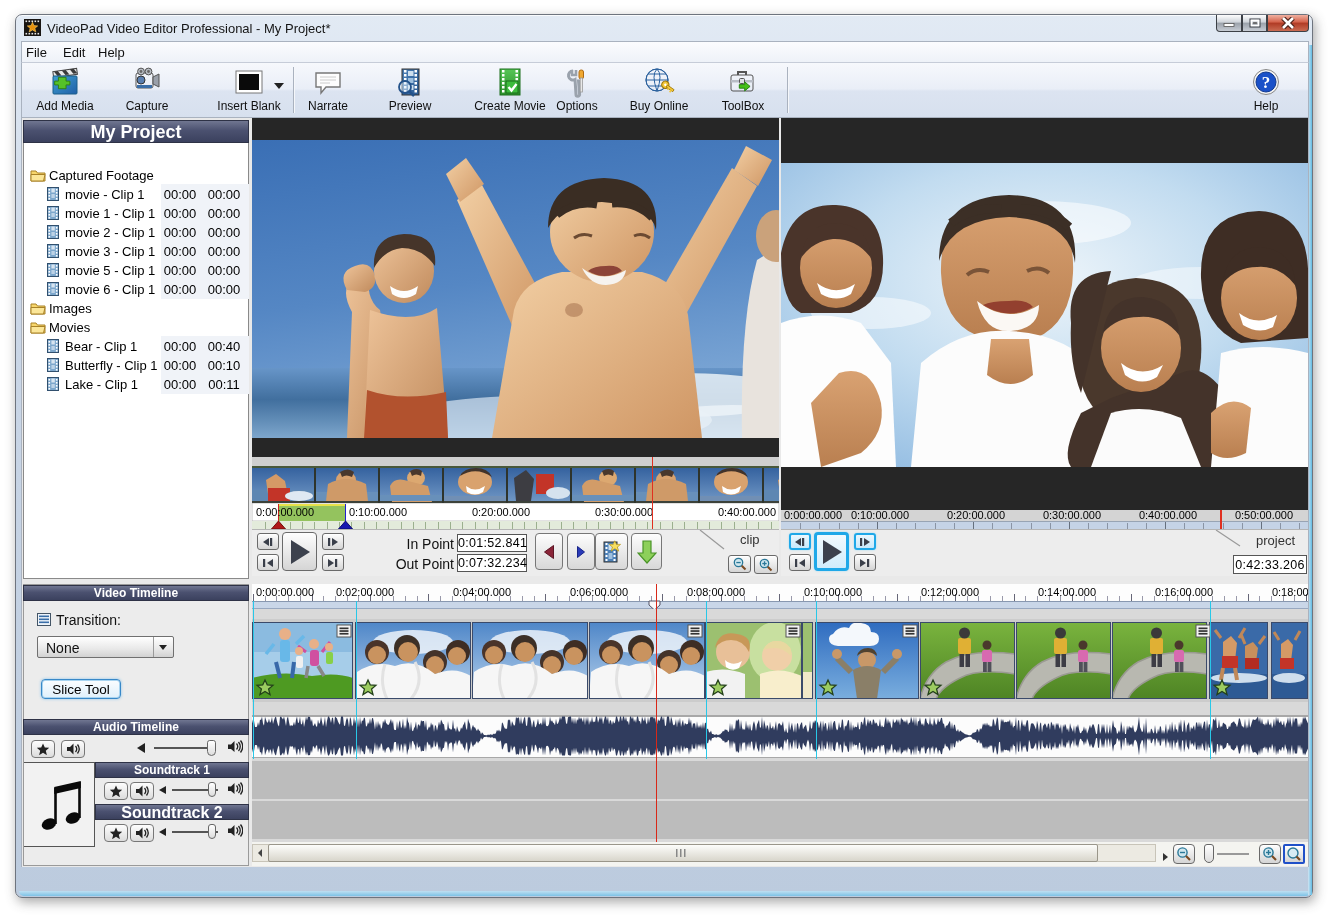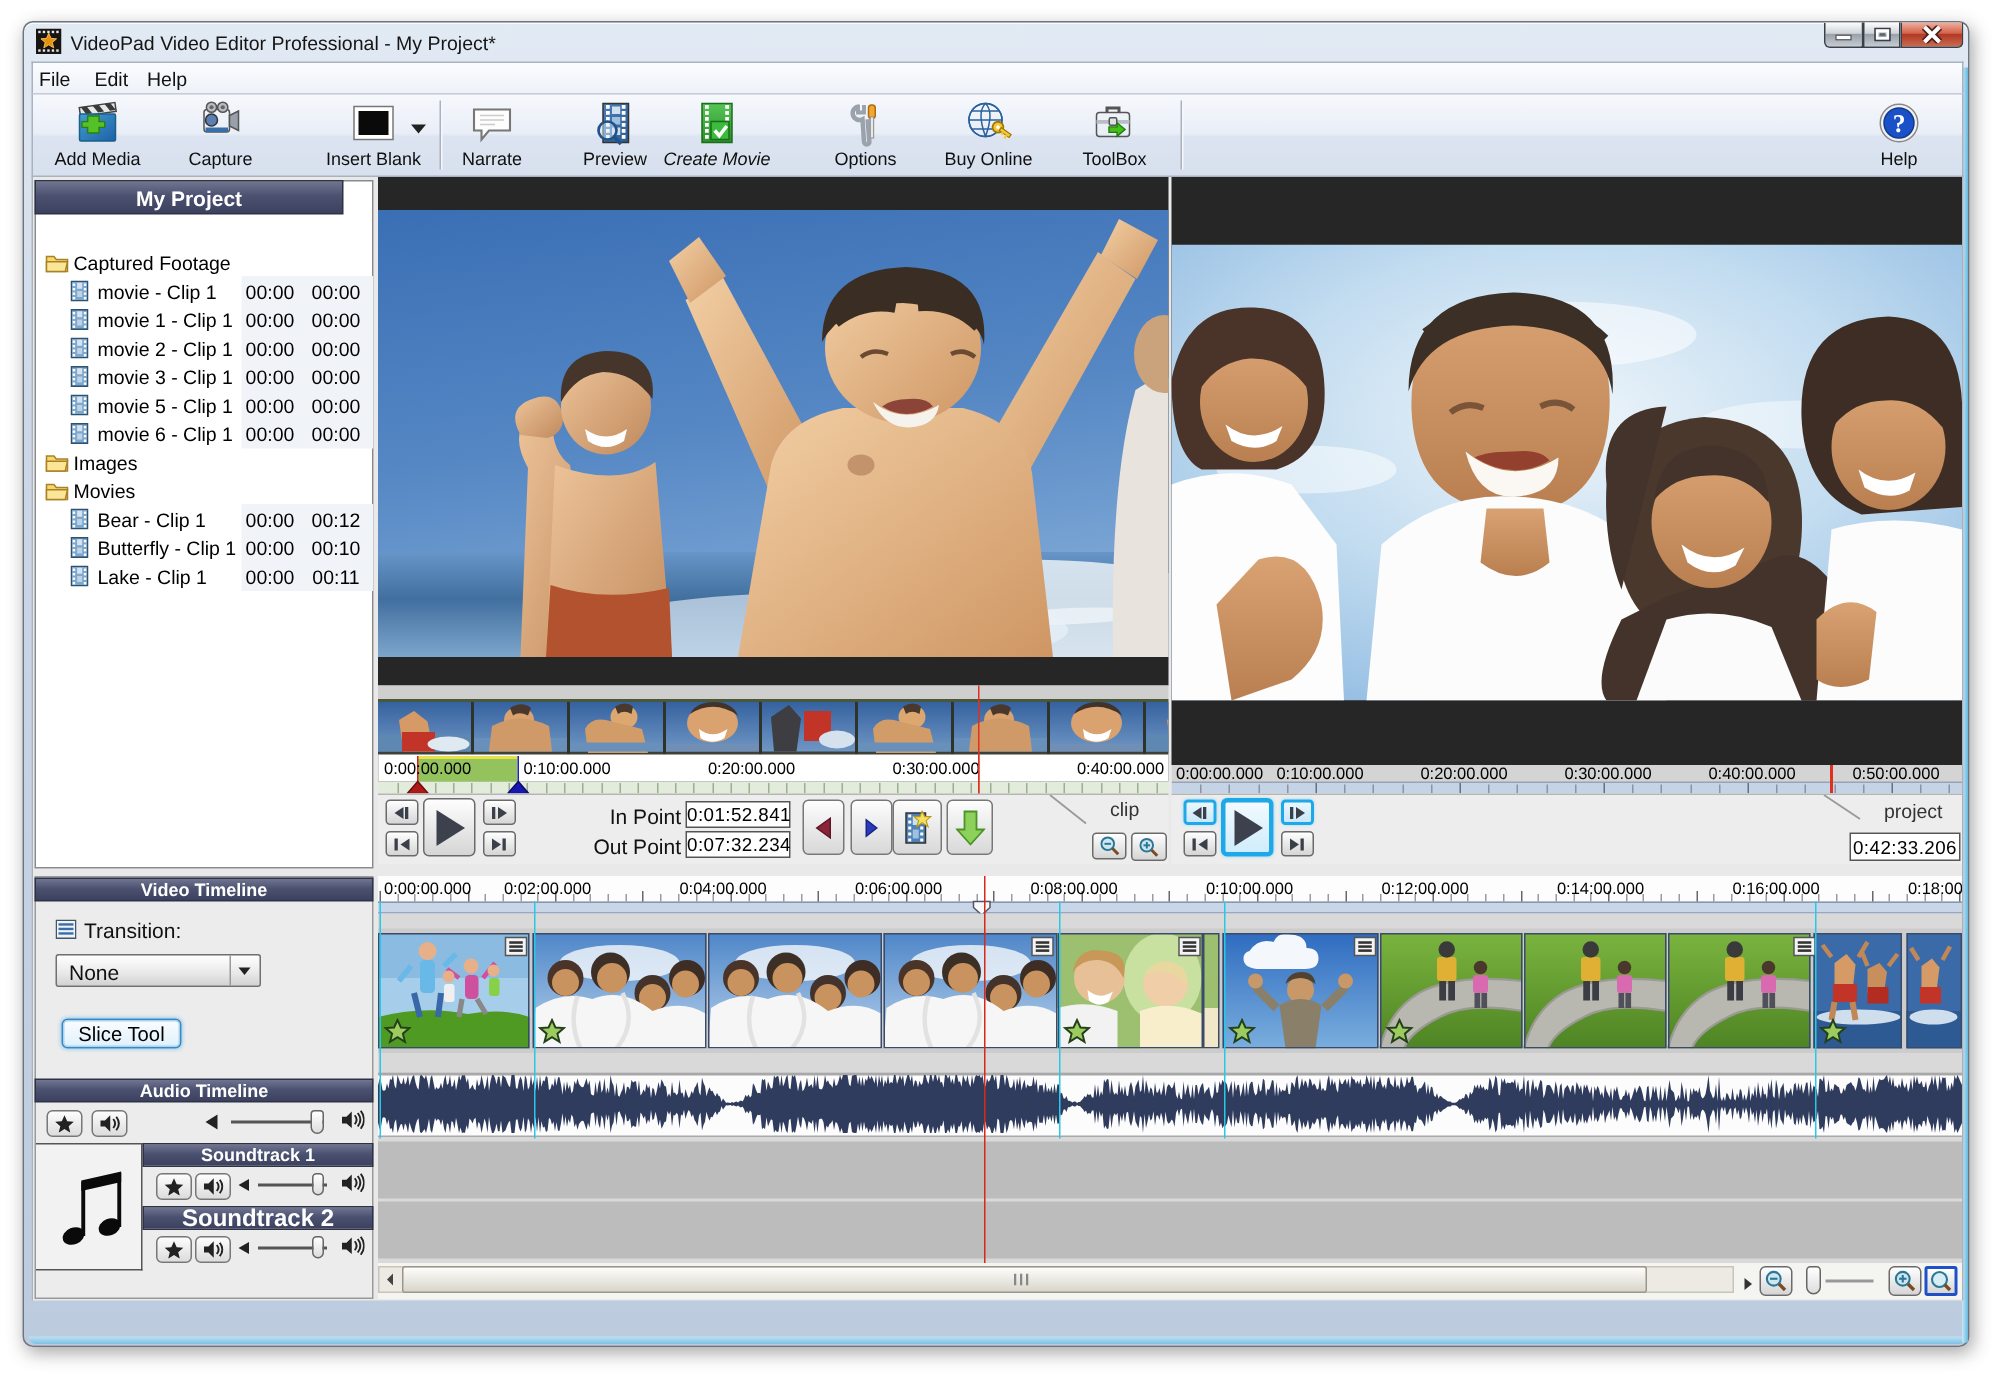--- a/index.html
+++ b/index.html
@@ -145,21 +145,21 @@
           <rect x="13" y="18" width="5.5" height="5" fill="#cfe0ee"></rect>
           <circle cx="10" cy="20" r="6" fill="rgba(220,235,250,0.5)" stroke="#23528a" stroke-width="1.8"></circle>
           <line x1="14.5" y1="24.5" x2="19" y2="29" stroke="#23528a" stroke-width="2.5"></line>
           <defs>
             <linearGradient id="gFilm" x1="0" y1="0" x2="1" y2="1">
               <stop offset="0" stop-color="#4d81b8"></stop>
               <stop offset="1" stop-color="#2a5a92"></stop>
             </linearGradient>
           </defs>
         </svg>Preview</div>
-    <div class="tbtn" style="left:414px;width:84px;font-style:italic;"><svg width="30" height="32" viewBox="0 0 30 32">
+    <div class="tbtn" style="left:446px;width:84px;"><svg width="30" height="32" viewBox="0 0 30 32">
           <rect x="5" y="2" width="20" height="26" fill="url(#gCm)" stroke="#1c6e1c"></rect>
           <rect x="7" y="3" width="2.5" height="2.5" fill="#fff"></rect>
           <rect x="7" y="7" width="2.5" height="2.5" fill="#fff"></rect>
           <rect x="7" y="11" width="2.5" height="2.5" fill="#fff"></rect>
           <rect x="7" y="15" width="2.5" height="2.5" fill="#fff"></rect>
           <rect x="7" y="19" width="2.5" height="2.5" fill="#fff"></rect>
           <rect x="7" y="23" width="2.5" height="2.5" fill="#fff"></rect>
           <rect x="20.5" y="3" width="2.5" height="2.5" fill="#fff"></rect>
           <rect x="20.5" y="7" width="2.5" height="2.5" fill="#fff"></rect>
           <rect x="20.5" y="11" width="2.5" height="2.5" fill="#fff"></rect>
@@ -204,21 +204,21 @@
     <div class="tbtn" style="left:1206px;"><svg width="30" height="32" viewBox="0 0 30 32">
           <circle cx="15" cy="15" r="12.5" fill="#f2f2f2" stroke="#888"></circle>
           <circle cx="15" cy="15" r="10" fill="#1b51c8" stroke="#123a90"></circle>
           <text x="15" y="21" font-size="17" font-weight="bold" fill="#fff" text-anchor="middle" font-family="Liberation Serif,serif">?</text>
         </svg>Help</div>
   </div>
   <div id="content"></div>
   <div id="ui" style="position:absolute;left:-15px;top:-14px;width:1333px;height:917px;">
 
     <div class="ab" style="left:22px;top:119px;width:226px;height:459px;background:#fff;border:1px solid #8a8a8a;"></div>
-    <div class="ab phead" style="left:22px;top:119px;width:206px;height:23px;font-size:14px;line-height:22px;">My Project</div>
+    <div class="ab phead" style="left:22px;top:119px;width:226px;height:23px;font-size:18px;line-height:22px;">My Project</div>
     <div id="tree" class="ab" style="left:22px;top:164px;width:226px;height:413px;font-size:13px;color:#000;overflow:hidden;">
       <div class="ab" style="left:138px;top:19px;width:43px;height:115px;background:#f0f3f8;"></div>
       <div class="ab" style="left:181px;top:19px;width:45px;height:115px;background:#f0f3f8;"></div>
       <div class="ab" style="left:138px;top:171px;width:43px;height:58px;background:#f0f3f8;"></div>
       <div class="ab" style="left:181px;top:171px;width:45px;height:58px;background:#f0f3f8;"></div>
       <div class="trow" style="top:1px;">
           <svg class="fi" width="16" height="13" viewBox="0 0 16 13">
             <path d="M1 2 h5 l1.5 2 H15 v8 H1 z" fill="#f7d66c" stroke="#a98227"></path>
             <path d="M1 5.5 h14 l-1.5 6.5 H1 z" fill="#fbe698" stroke="#a98227"></path>
           </svg>
@@ -355,21 +355,21 @@
             <rect x="1.5" y="11" width="1.6" height="1.6" fill="#fff"></rect>
             <rect x="8.9" y="2" width="1.6" height="1.6" fill="#fff"></rect>
             <rect x="8.9" y="5" width="1.6" height="1.6" fill="#fff"></rect>
             <rect x="8.9" y="8" width="1.6" height="1.6" fill="#fff"></rect>
             <rect x="8.9" y="11" width="1.6" height="1.6" fill="#fff"></rect>
             <rect x="4.4" y="1.5" width="3.4" height="4" fill="#d7e4f0"></rect>
             <rect x="4.4" y="7" width="3.4" height="4" fill="#bcd2e6"></rect>
           </svg>
           <span style="left:42px;">Bear - Clip 1</span>
           <i>00:00</i>
-          <b>00:12</b>
+          <b>00:40</b>
         </div>
       <div class="trow" style="top:191px;">
           <svg class="ci" width="12" height="14" viewBox="0 0 12 14">
             <rect x="0.5" y="0.5" width="11" height="13" fill="#7da7cc" stroke="#31506e"></rect>
             <rect x="1.5" y="2" width="1.6" height="1.6" fill="#fff"></rect>
             <rect x="1.5" y="5" width="1.6" height="1.6" fill="#fff"></rect>
             <rect x="1.5" y="8" width="1.6" height="1.6" fill="#fff"></rect>
             <rect x="1.5" y="11" width="1.6" height="1.6" fill="#fff"></rect>
             <rect x="8.9" y="2" width="1.6" height="1.6" fill="#fff"></rect>
             <rect x="8.9" y="5" width="1.6" height="1.6" fill="#fff"></rect>

